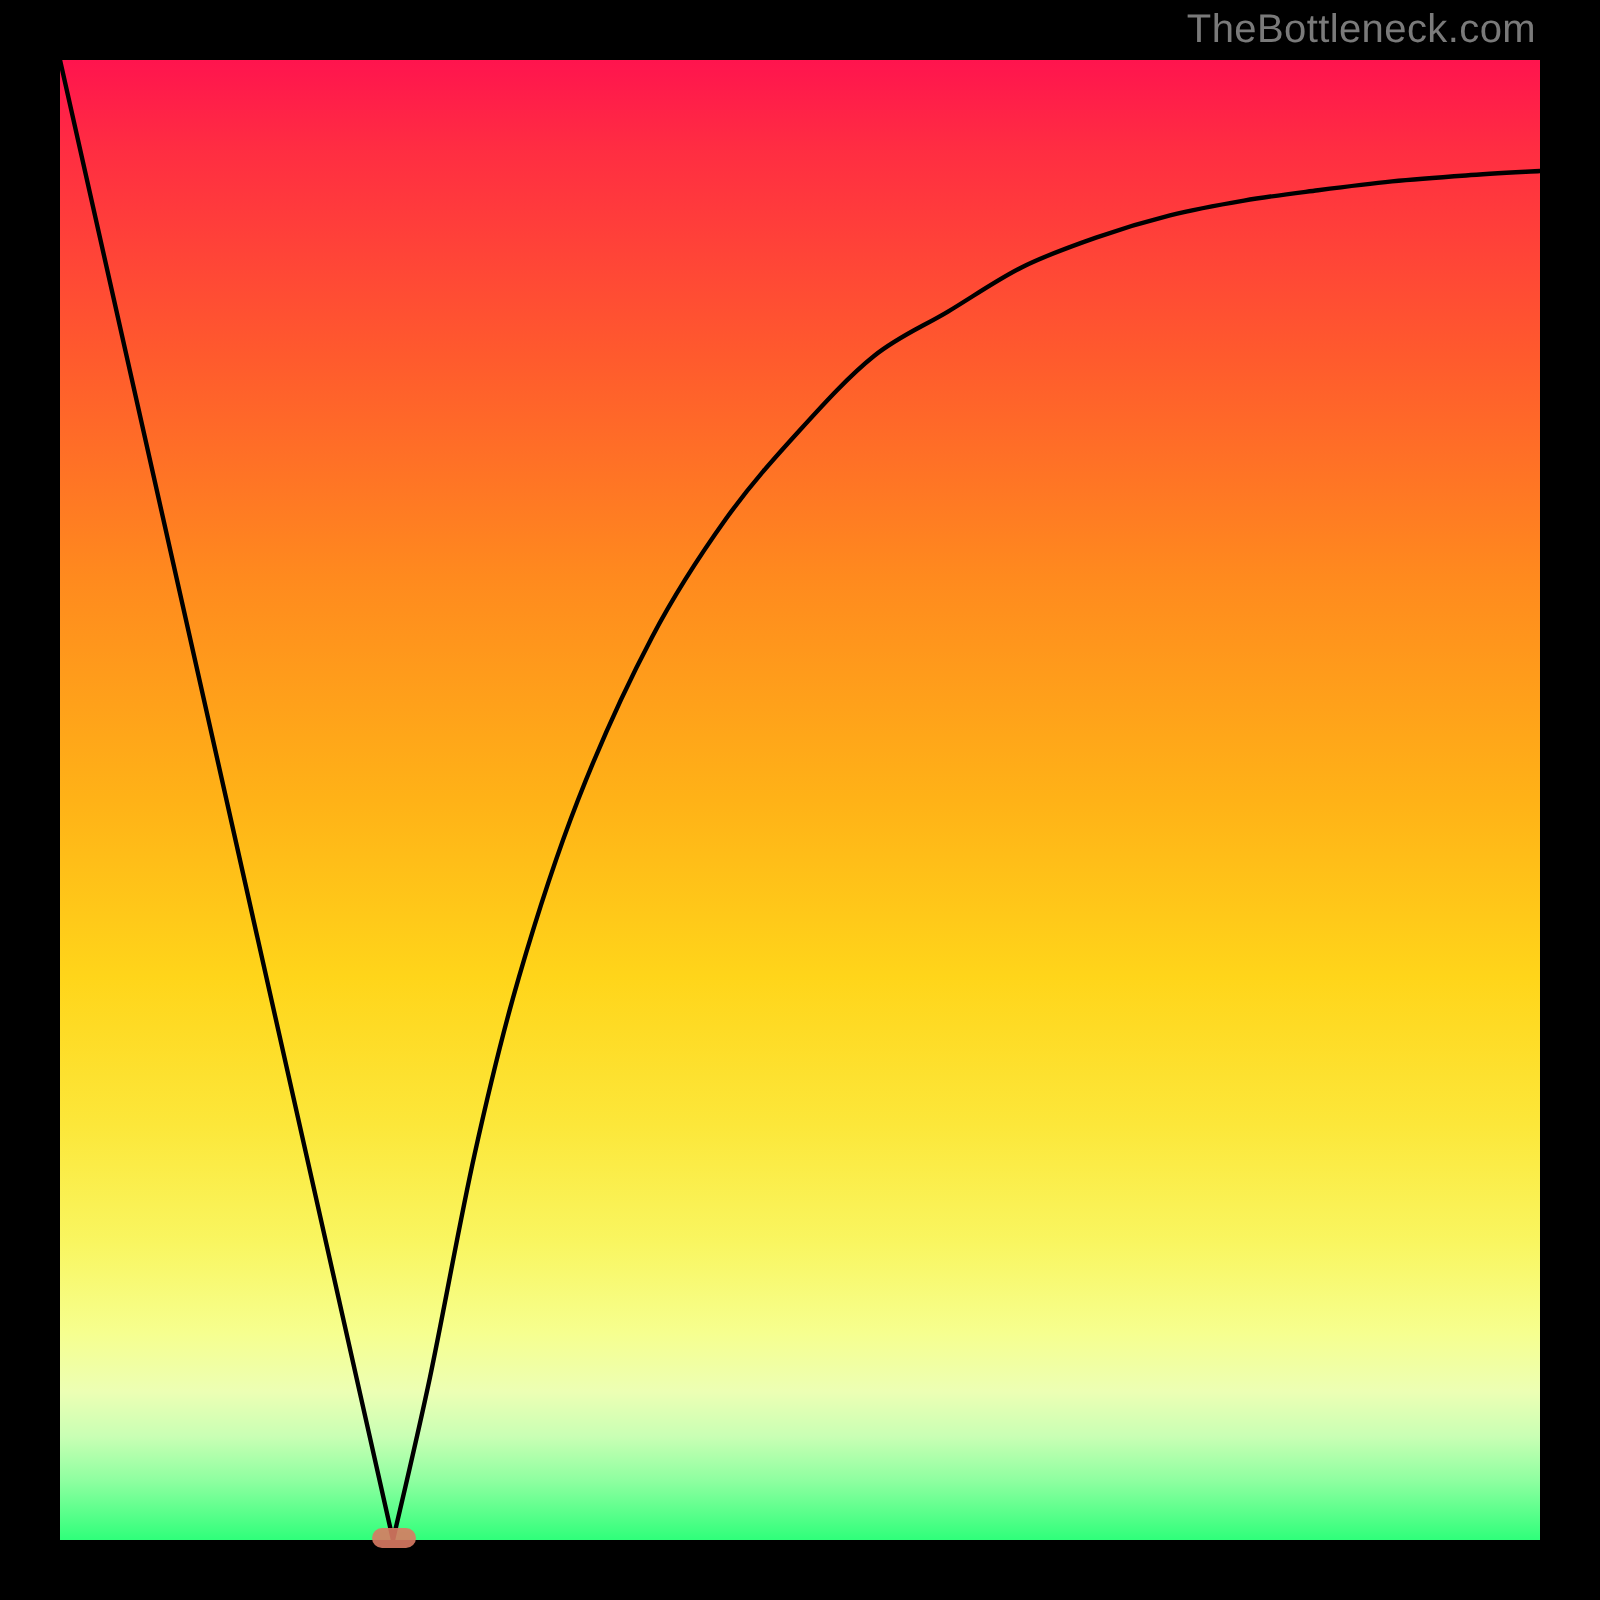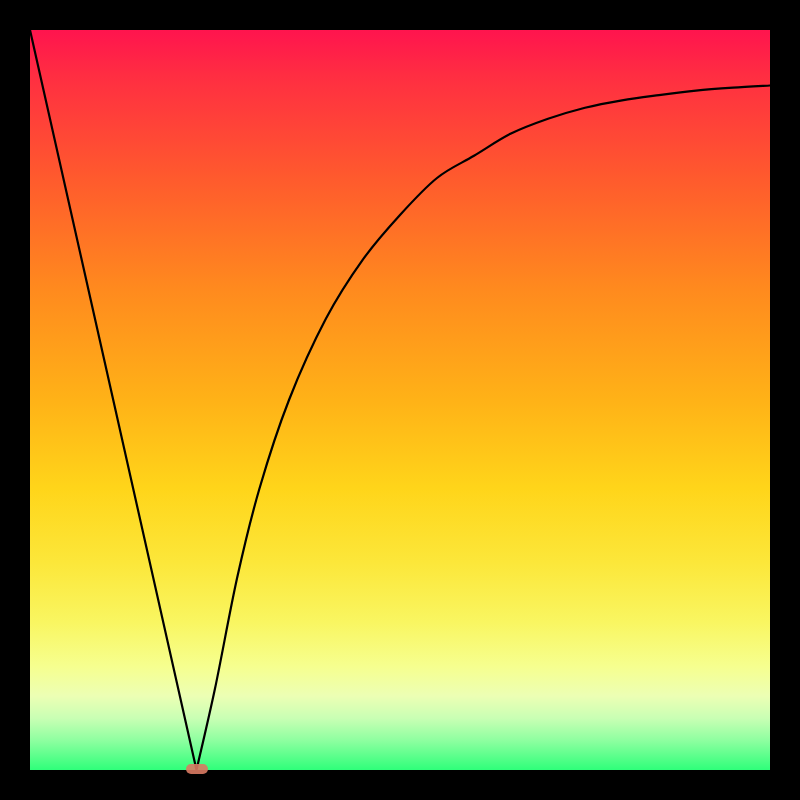--- a/index.html
+++ b/index.html
@@ -72,14 +72,15 @@
 
 <div class="frame">
 
   <div class="plot-area">
     <svg class="curve" viewBox="0 0 740 740" preserveAspectRatio="none">
       <path id="curve-path" fill="none" stroke="#000000" stroke-width="2.2" stroke-linejoin="round" stroke-linecap="round" d="M 0 0 L 166.5 740 C 169.58333333333334 726.4333333333334 178.21666666666667 690.6666666666667 185 658.6 C 191.78333333333333 626.5333333333333 199.8 580.9 207.20000000000002 547.6 C 214.60000000000002 514.3000000000001 220.76666666666668 488.40000000000003 229.4 458.8 C 238.03333333333333 429.2 247.9 398.3666666666667 259 370 C 270.1 341.6333333333333 283.6666666666667 312.03333333333336 296 288.6 C 308.3333333333333 265.1666666666667 320.6666666666667 246.6666666666667 333 229.40000000000003 C 345.3333333333333 212.13333333333335 357.66666666666663 198.56666666666666 370 185 C 382.33333333333337 171.43333333333334 394.66666666666674 157.86666666666665 407.00000000000006 148 C 419.33333333333337 138.13333333333335 431.6666666666667 133.20000000000007 444 125.80000000000007 C 456.3333333333333 118.40000000000008 468.6666666666667 109.76666666666671 481 103.60000000000002 C 493.3333333333333 97.43333333333334 505.6666666666667 93.11666666666663 518 88.79999999999995 C 530.3333333333334 84.48333333333328 542.6666666666666 80.78333333333326 555 77.69999999999993 C 567.3333333333334 74.6166666666666 579.6666666666666 72.3966666666666 592 70.29999999999995 C 604.3333333333334 68.2033333333333 616.6666666666666 66.72333333333334 629 65.12 C 641.3333333333334 63.51666666666667 653.6666666666666 61.9133333333333 666 60.67999999999995 C 678.3333333333334 59.4466666666666 690.6666666666666 58.583333333333236 703 57.719999999999914 C 715.3333333333334 56.85666666666659 733.8333333333334 55.86999999999998 740 55.5 "></path>
     </svg>
     <div class="dip-marker" id="dip-marker" style="left: 155.5px; top: 734px; background: rgb(217, 122, 99);"></div>
   </div>
 
+  <div class="watermark">TheBottleneck.com</div>
 
 </div>
 
 </body></html>

